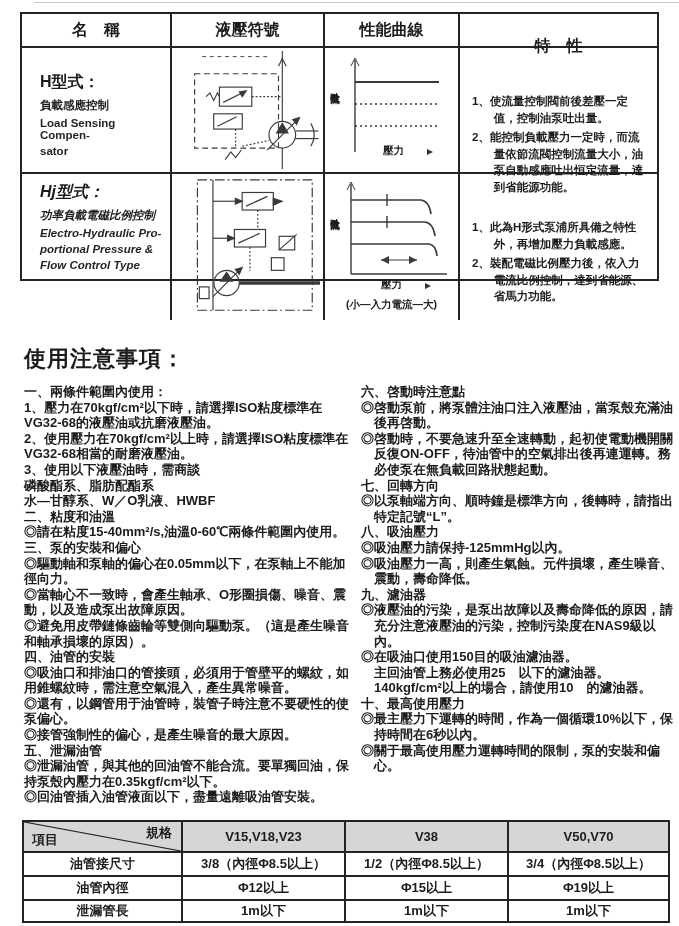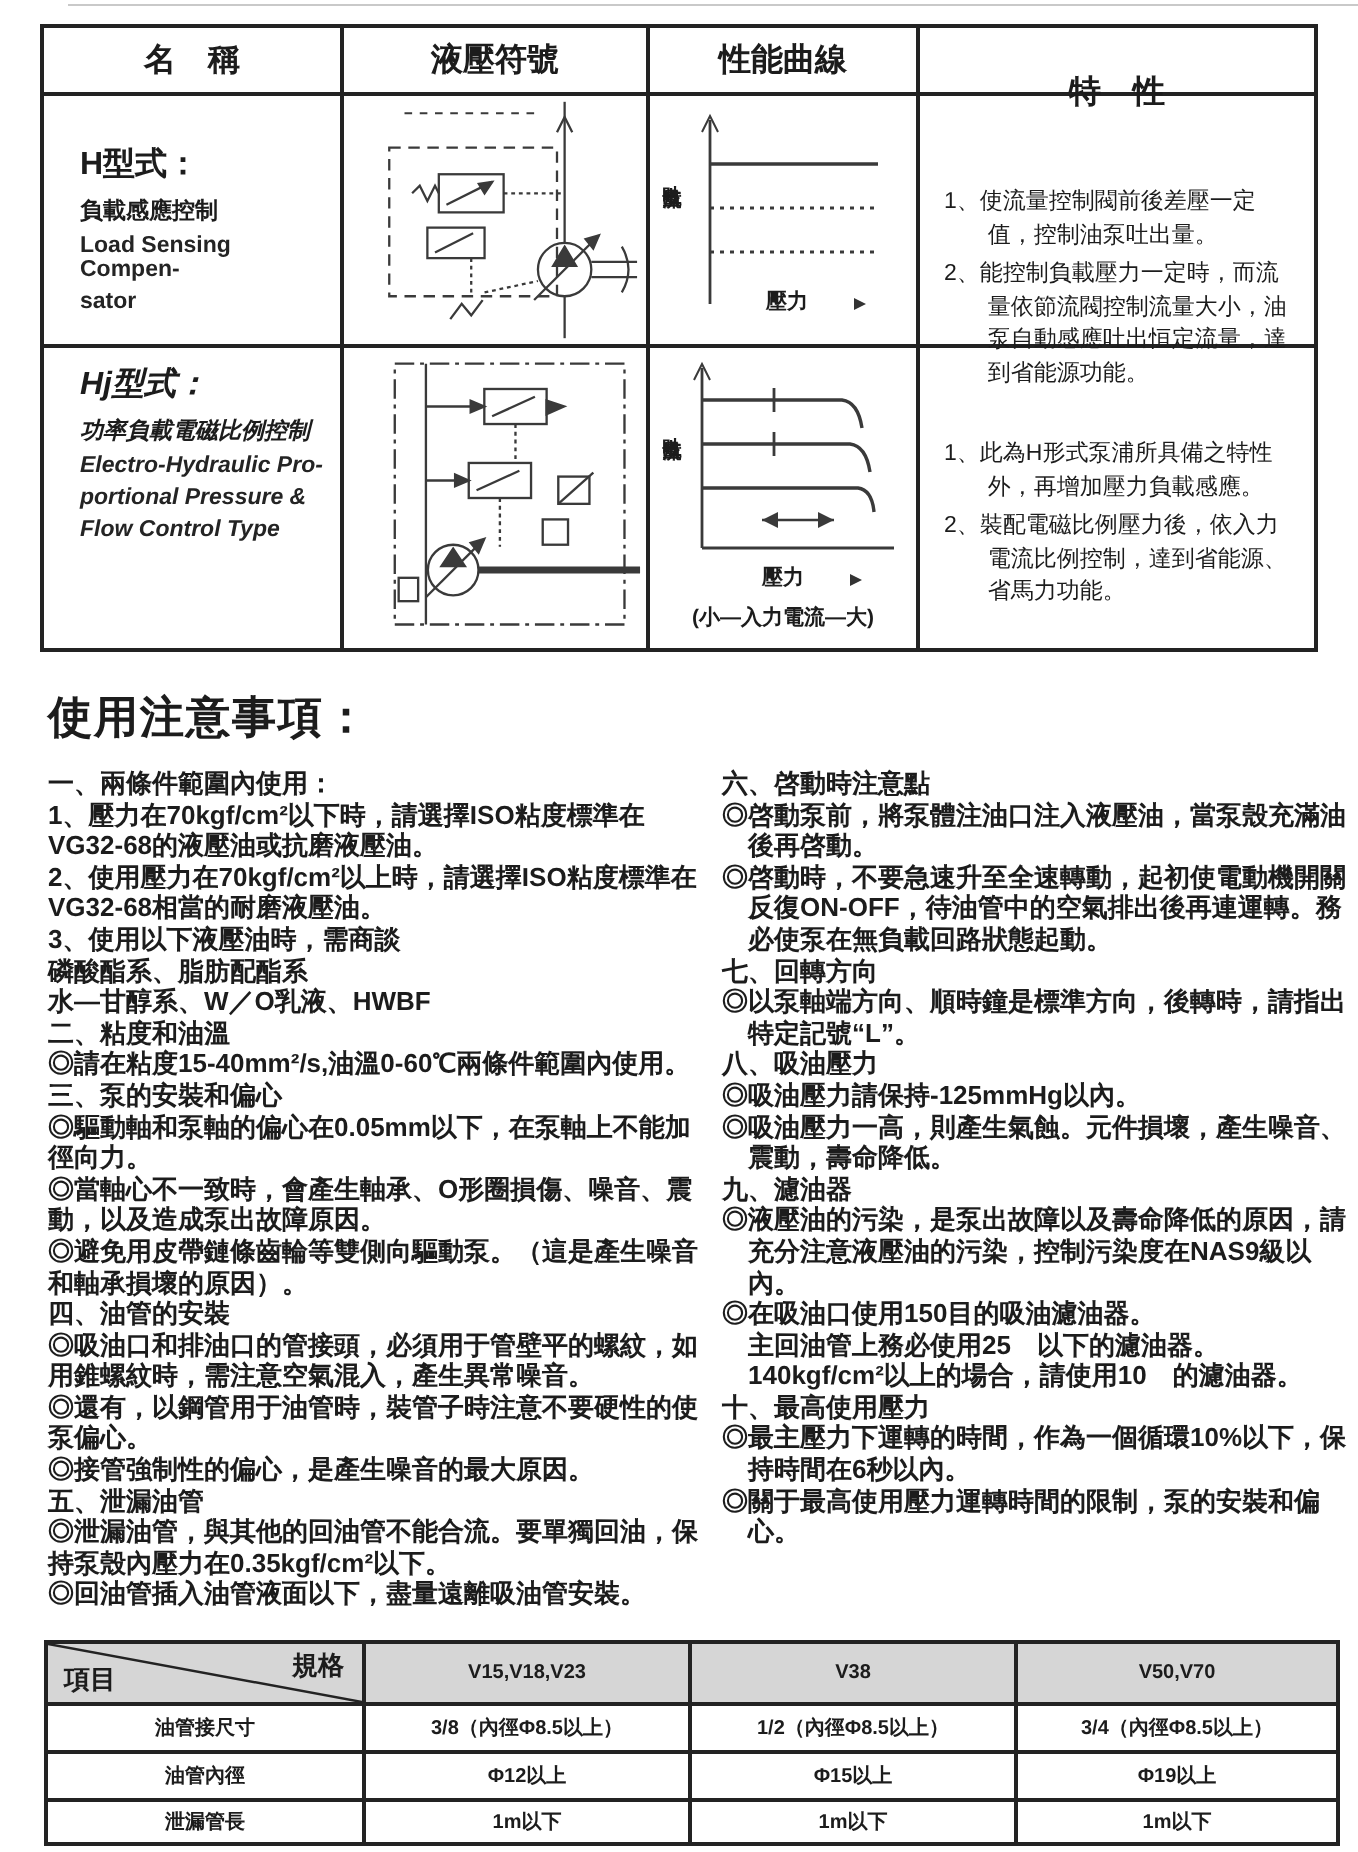--- a/index.html
+++ b/index.html
@@ -4,21 +4,21 @@
 <style>
   html,body { margin:0; padding:0; background:#fff; }
   .page {
     position:relative; width:679px; height:926px; background:#ffffff;
     font-family:"Liberation Sans", sans-serif; color:#1c1c1c; overflow:hidden;
   }
   .scan { position:absolute; top:2px; left:34px; width:645px; height:1px; background:#c9c9c9; }
 
   
   .tt {
-    position:absolute; left:20px; top:12px; width:639px; height:314px;
+    position:absolute; left:20px; top:12px; width:639px; height:269px;
     border:2px solid #232323; display:grid; box-sizing:border-box;
     grid-template-columns:150px 153px 135px auto;
     grid-template-rows:34px 126px auto;
   }
   .tt > div { border-right:2px solid #232323; border-bottom:2px solid #232323; box-sizing:border-box; position:relative; }
   .tt > div:nth-child(4n) { border-right:none;margin-top:32px; }
   .tt > div:nth-child(n+9) { border-bottom:none; }
   .th { display:flex; align-items:center; justify-content:center; font-weight:bold; font-size:16px; }
   .name-cell { padding:24px 6px 0 18px; }
   .name-cell.r2 { padding-top:8px;font-style:italic; }
@@ -31,21 +31,21 @@
           font-size:9.5px; font-weight:bold; letter-spacing:1px; }
   .xlab { position:absolute; font-size:10.5px; font-weight:bold; white-space:nowrap; }
   .curve-cell.r1 .xlab { bottom:14px; left:58px; }
   .curve-cell.r2 .xlab { bottom:28px; left:56px; }
   .cap  { position:absolute; bottom:8px; left:50%; transform:translateX(-50%);
           font-size:10.5px; font-weight:bold; white-space:nowrap; }
   .xarrow { position:absolute; width:0; height:0; border-top:3px solid transparent;
             border-bottom:3px solid transparent; border-left:6px solid #333; }
   .curve-cell.r1 .xarrow { bottom:17px; left:102px; }
   .curve-cell.r2 .xarrow { bottom:31px; left:100px; }
-  .feat-cell { padding:13px 8px 0 12px; font-size:11.5px; font-weight:normal; line-height:16.5px; }
+  .feat-cell { padding:13px 8px 0 12px; font-size:11.5px; font-weight:bold; line-height:16.5px; }
   .feat { padding-left:1.9em; text-indent:-1.9em; margin-bottom:3px; }
 
   
   .ntitle { position:absolute; left:24px; top:344px; font-size:22px; font-weight:bold; letter-spacing:1px;font-family:Liberation Serif, serif; }
   .ncols { position:absolute; left:24px; top:384px; display:flex; gap:9px; }
   .ncol { font-size:13px; font-weight:bold; line-height:15.6px; }
   .ncol.left { width:328px; }
   .ncol.right { width:316px; }
   .sec { }
   .par { }
@@ -57,21 +57,21 @@
     position:absolute; left:22px; top:820px; width:648px; height:103px;
     border:2px solid #232323; display:grid; box-sizing:border-box;
     grid-template-columns:159px 163px 163px auto;
     grid-template-rows:31px 24px 24px auto;
     font-weight:bold;
   }
   .bt > div { border-right:2px solid #232323; border-bottom:2px solid #232323; box-sizing:border-box; position:relative; }
   .bt > div:nth-child(4n) { border-right:none; }
   .bt > div:nth-child(n+13) { border-bottom:none; }
   .bt .hd { }
-  .bt .c { display:flex; align-items:center; justify-content:center; font-size:10px; white-space:nowrap; }
+  .bt .c { display:flex; align-items:center; justify-content:center; font-size:13px; white-space:nowrap; }
   .corner-top { position:absolute; top:2px; right:9px; font-size:13px; }
   .corner-bot { position:absolute; bottom:2px; left:8px; font-size:13px; }
   .corner svg { position:absolute; left:0; top:0; width:100%; height:100%; }
 
   svg.diag, svg.curve { display:block; }
 </style>
 </head>
 <body>
 
 <div class="page">

